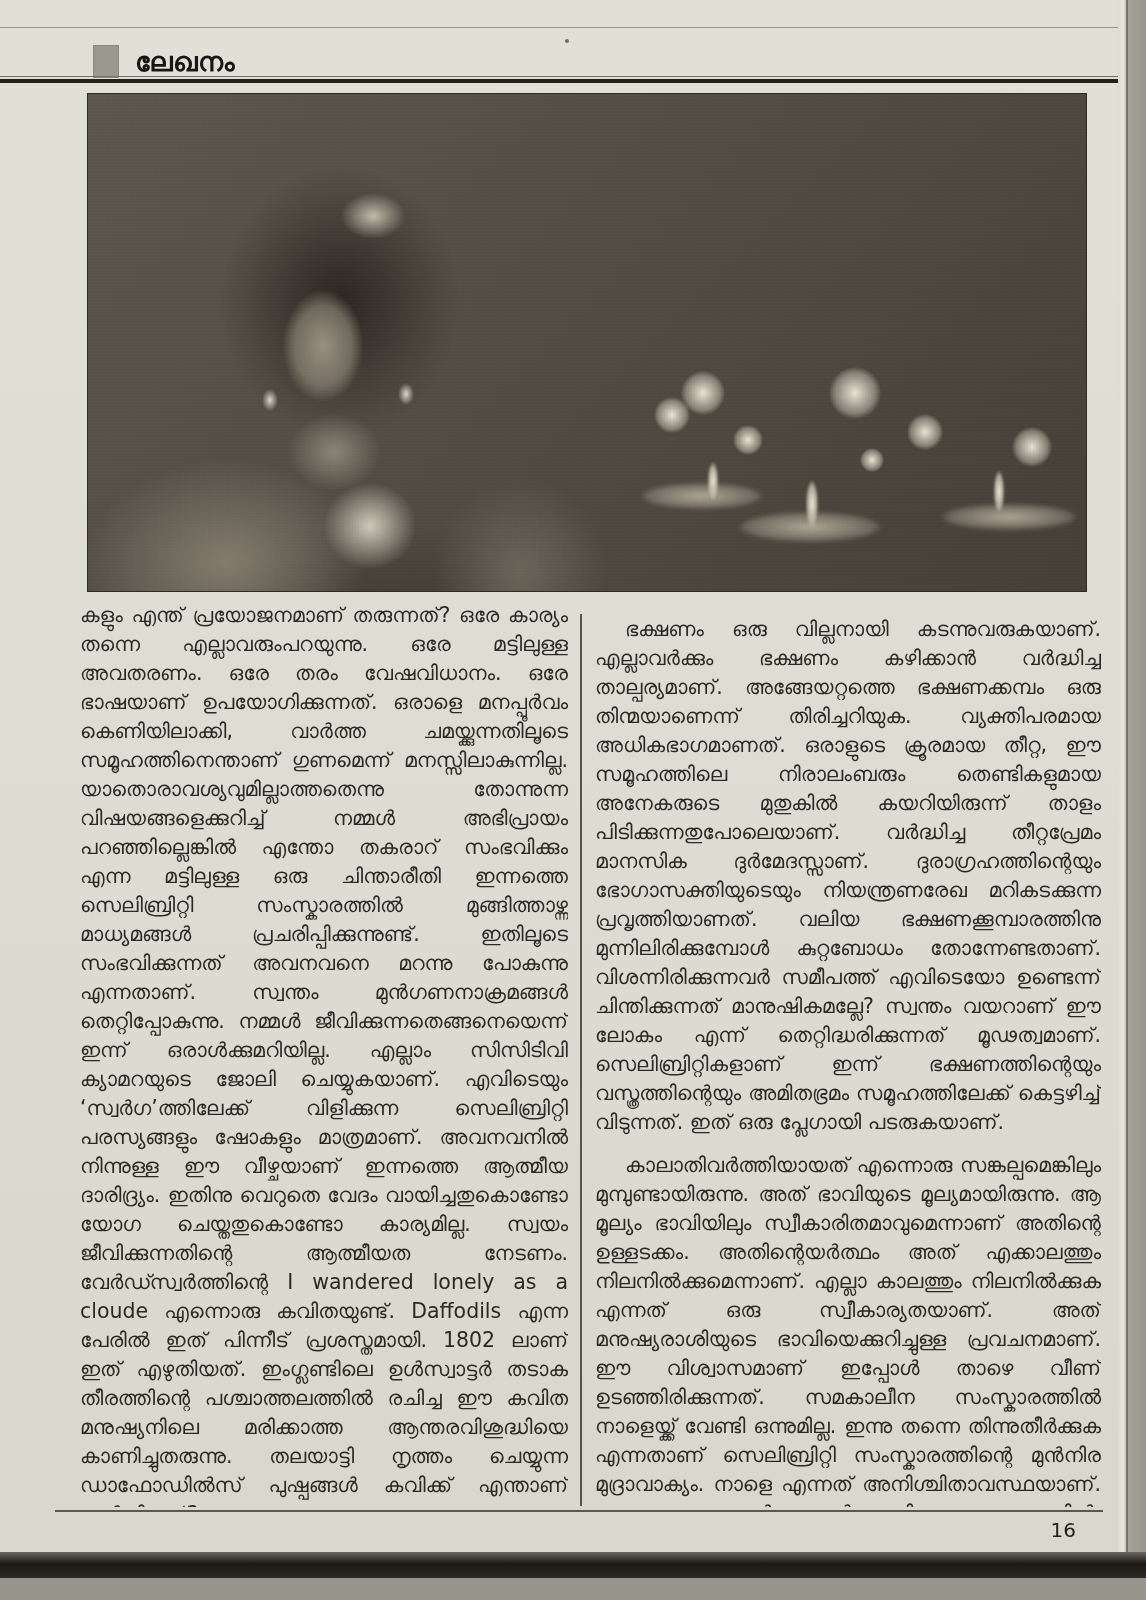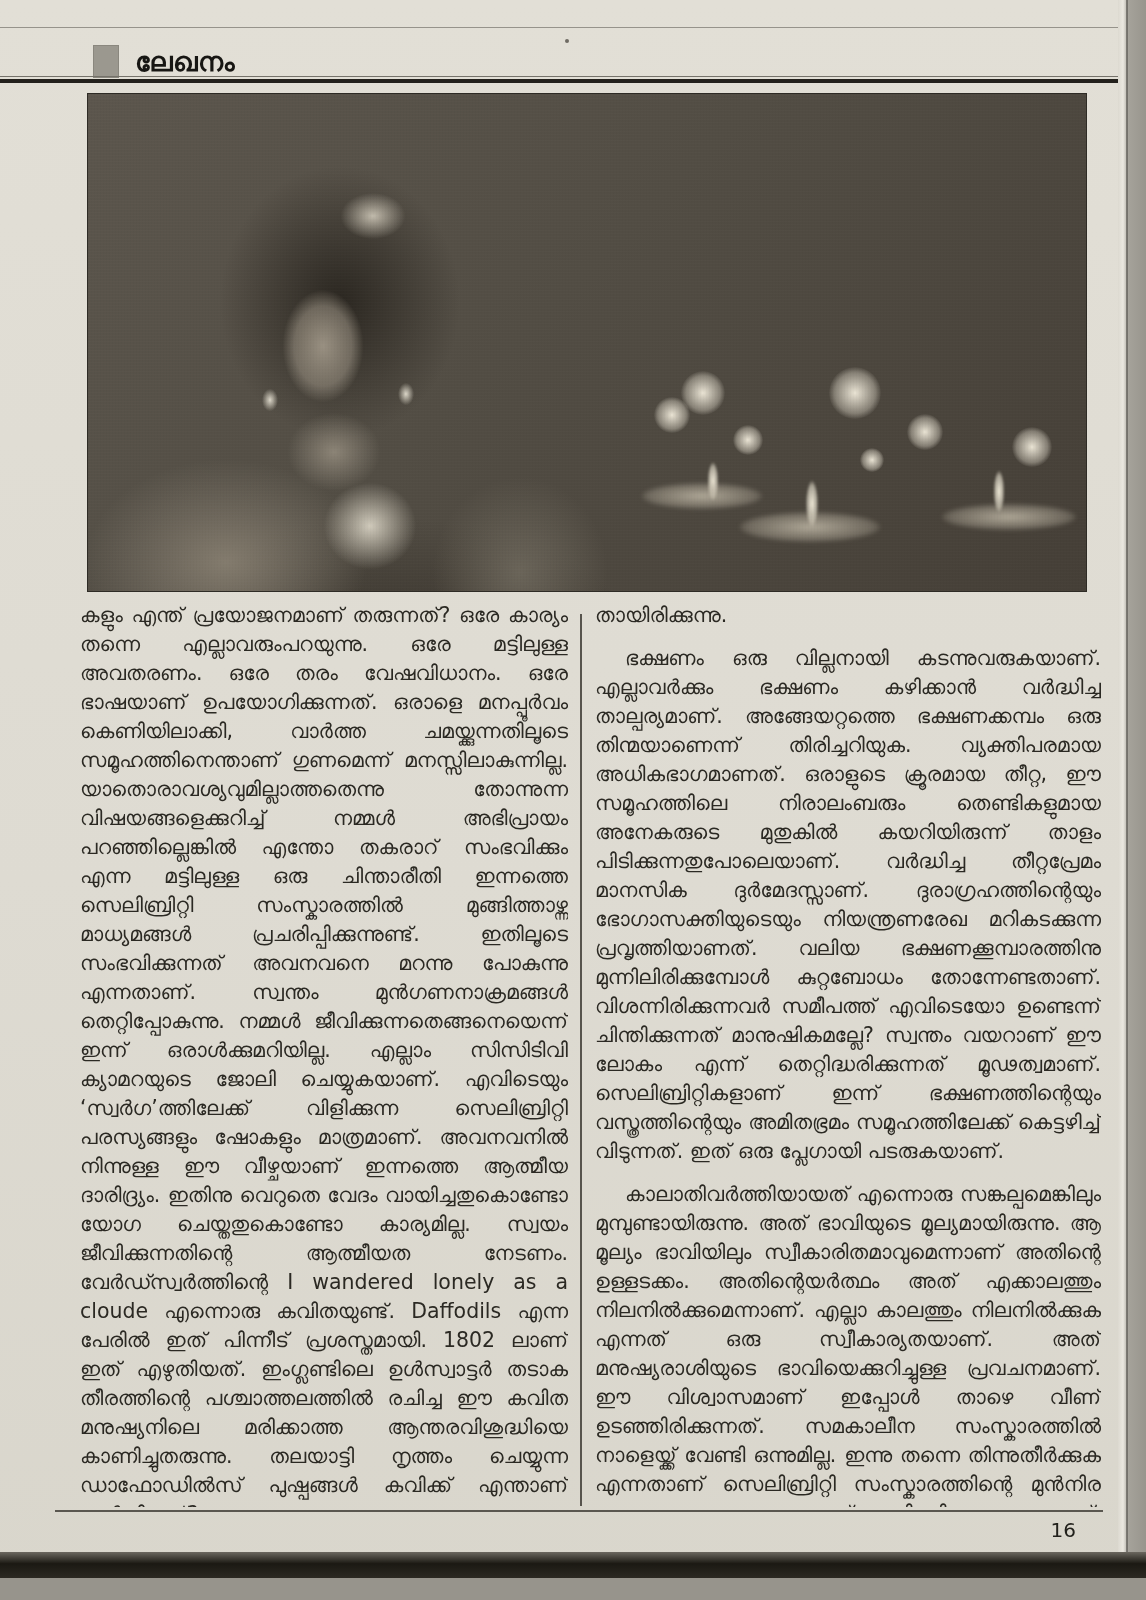--- a/index.html
+++ b/index.html
@@ -102,21 +102,20 @@
   </div>
 
   <div class="col col-left">
     <p>കളും എന്ത് പ്രയോജനമാണ് തരുന്നത്? ഒരേ കാര്യം തന്നെ എല്ലാവരുംപറയുന്നു. ഒരേ മട്ടിലുള്ള അവതരണം. ഒരേ തരം വേഷവിധാനം. ഒരേ ഭാഷയാണ് ഉപയോഗിക്കുന്നത്. ഒരാളെ മനപ്പൂർവം കെണിയിലാക്കി, വാർത്ത ചമയ്ക്കുന്നതിലൂടെ സമൂഹത്തിനെന്താണ് ഗുണമെന്ന് മനസ്സിലാകുന്നില്ല. യാതൊരാവശ്യവുമില്ലാത്തതെന്നു തോന്നുന്ന വിഷയങ്ങളെക്കുറിച്ച് നമ്മൾ അഭിപ്രായം പറഞ്ഞില്ലെങ്കിൽ എന്തോ തകരാറ് സംഭവിക്കും എന്ന മട്ടിലുള്ള ഒരു ചിന്താരീതി ഇന്നത്തെ സെലിബ്രിറ്റി സംസ്കാരത്തിൽ മുങ്ങിത്താഴ്ന്ന മാധ്യമങ്ങൾ പ്രചരിപ്പിക്കുന്നുണ്ട്. ഇതിലൂടെ സംഭവിക്കുന്നത് അവനവനെ മറന്നു പോകുന്നു എന്നതാണ്. സ്വന്തം മുൻഗണനാക്രമങ്ങൾ തെറ്റിപ്പോകുന്നു. നമ്മൾ ജീവിക്കുന്നതെങ്ങനെയെന്ന് ഇന്ന് ഒരാൾക്കുമറിയില്ല. എല്ലാം സിസിടിവി ക്യാമറയുടെ ജോലി ചെയ്യുകയാണ്. എവിടെയും ‘സ്വർഗ’ത്തിലേക്ക് വിളിക്കുന്ന സെലിബ്രിറ്റി പരസ്യങ്ങളും ഷോകളും മാത്രമാണ്. അവനവനിൽ നിന്നുള്ള ഈ വീഴ്ചയാണ് ഇന്നത്തെ ആത്മീയ ദാരിദ്ര്യം. ഇതിനു വെറുതെ വേദം വായിച്ചതുകൊണ്ടോ യോഗ ചെയ്തതുകൊണ്ടോ കാര്യമില്ല. സ്വയം ജീവിക്കുന്നതിന്റെ ആത്മീയത നേടണം. വേർഡ്സ്വർത്തിന്റെ I wandered lonely as a cloude എന്നൊരു കവിതയുണ്ട്. Daffodils എന്ന പേരിൽ ഇത് പിന്നീട് പ്രശസ്തമായി. 1802 ലാണ് ഇത് എഴുതിയത്. ഇംഗ്ലണ്ടിലെ ഉൾസ്വാട്ടർ തടാക തീരത്തിന്റെ പശ്ചാത്തലത്തിൽ രചിച്ച ഈ കവിത മനുഷ്യനിലെ മരിക്കാത്ത ആന്തരവിശുദ്ധിയെ കാണിച്ചുതരുന്നു. തലയാട്ടി നൃത്തം ചെയ്യുന്ന ഡാഫോഡിൽസ് പുഷ്പങ്ങൾ കവിക്ക് എന്താണ് നൽകിയത്?</p>
 
   </div>
 
   <div class="col-divider"></div>
 
   <div class="col col-right">
-    <p>തായിരിക്കുന്നു.</p>
     <p class="indent para-gap">ഭക്ഷണം ഒരു വില്ലനായി കടന്നുവരുകയാണ്. എല്ലാവർക്കും ഭക്ഷണം കഴിക്കാൻ വർദ്ധിച്ച താല്പര്യമാണ്. അങ്ങേയറ്റത്തെ ഭക്ഷണക്കമ്പം ഒരു തിന്മയാണെന്ന് തിരിച്ചറിയുക. വ്യക്തിപരമായ അധികഭാഗമാണത്. ഒരാളുടെ ക്രൂരമായ തീറ്റ, ഈ സമൂഹത്തിലെ നിരാലംബരും തെണ്ടികളുമായ അനേകരുടെ മുതുകിൽ കയറിയിരുന്ന് താളം പിടിക്കുന്നതുപോലെയാണ്. വർദ്ധിച്ച തീറ്റപ്രേമം മാനസിക ദുർമേദസ്സാണ്. ദുരാഗ്രഹത്തിന്റെയും ഭോഗാസക്തിയുടെയും നിയന്ത്രണരേഖ മറികടക്കുന്ന പ്രവൃത്തിയാണത്. വലിയ ഭക്ഷണക്കൂമ്പാരത്തിനു മുന്നിലിരിക്കുമ്പോൾ കുറ്റബോധം തോന്നേണ്ടതാണ്. വിശന്നിരിക്കുന്നവർ സമീപത്ത് എവിടെയോ ഉണ്ടെന്ന് ചിന്തിക്കുന്നത് മാനുഷികമല്ലേ? സ്വന്തം വയറാണ് ഈ ലോകം എന്ന് തെറ്റിദ്ധരിക്കുന്നത് മൂഢത്വമാണ്. സെലിബ്രിറ്റികളാണ് ഇന്ന് ഭക്ഷണത്തിന്റെയും വസ്ത്രത്തിന്റെയും അമിതഭ്രമം സമൂഹത്തിലേക്ക് കെട്ടഴിച്ച് വിടുന്നത്. ഇത് ഒരു പ്ലേഗായി പടരുകയാണ്.</p>
     <p class="indent para-gap">കാലാതിവർത്തിയായത് എന്നൊരു സങ്കല്പമെങ്കിലും മുമ്പുണ്ടായിരുന്നു. അത് ഭാവിയുടെ മൂല്യമായിരുന്നു. ആ മൂല്യം ഭാവിയിലും സ്വീകാരിതമാവുമെന്നാണ് അതിന്റെ ഉള്ളടക്കം. അതിന്റെയർത്ഥം അത് എക്കാലത്തും നിലനിൽക്കുമെന്നാണ്. എല്ലാ കാലത്തും നിലനിൽക്കുക എന്നത് ഒരു സ്വീകാര്യതയാണ്. അത് മനുഷ്യരാശിയുടെ ഭാവിയെക്കുറിച്ചുള്ള പ്രവചനമാണ്. ഈ വിശ്വാസമാണ് ഇപ്പോൾ താഴെ വീണ് ഉടഞ്ഞിരിക്കുന്നത്. സമകാലീന സംസ്കാരത്തിൽ നാളെയ്ക്ക് വേണ്ടി ഒന്നുമില്ല. ഇന്നു തന്നെ തിന്നുതീർക്കുക എന്നതാണ് സെലിബ്രിറ്റി സംസ്കാരത്തിന്റെ മുൻനിര മുദ്രാവാക്യം. നാളെ എന്നത് അനിശ്ചിതാവസ്ഥയാണ്. നാളത്തെ മനുഷ്യർ കൂടുതൽ ബുദ്ധിയുള്ളവരാണെങ്കിൽ, ഇന്ന് വാഴ്ത്തുന്നതിനെ തള്ളിപ്പറഞ്ഞാലോ? അതുകൊണ്ട് ഇന്നിൽ തന്നെ മുഴുകുക. അതിൽ നിന്ന് പരമാവധി വലിച്ചെടുത്ത് ആഘോഷിക്കുക. വ്യക്തിമഹിമയല്ല, വ്യക്തി പൂജയും വ്യക്തി ആഘോഷവുമാണ് മൂല്യമെന്ന് തെറ്റിദ്ധരിപ്പിക്കുന്നു. കാണികളെ,</p>
   </div>
 
   <div class="footer-rule"></div>
   <div class="footer-left">യോഗനാദം 2018 മെയ് 1</div>
   <div class="footer-page">16</div>
 
   <div class="scan-edge-right"></div>
   <div class="scan-band-bottom"></div>

